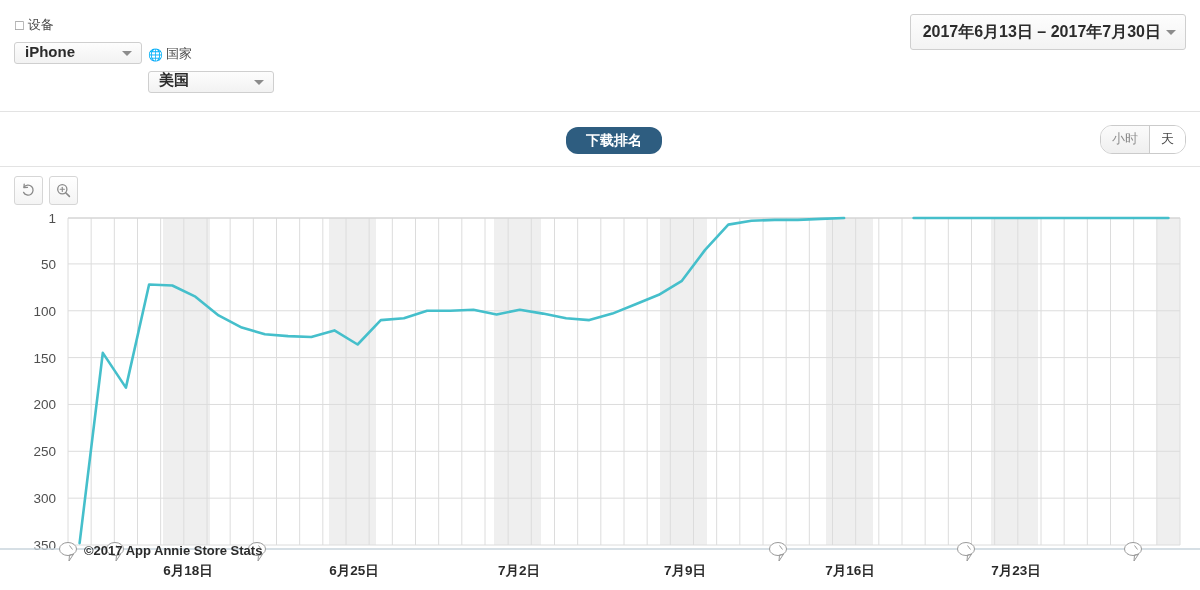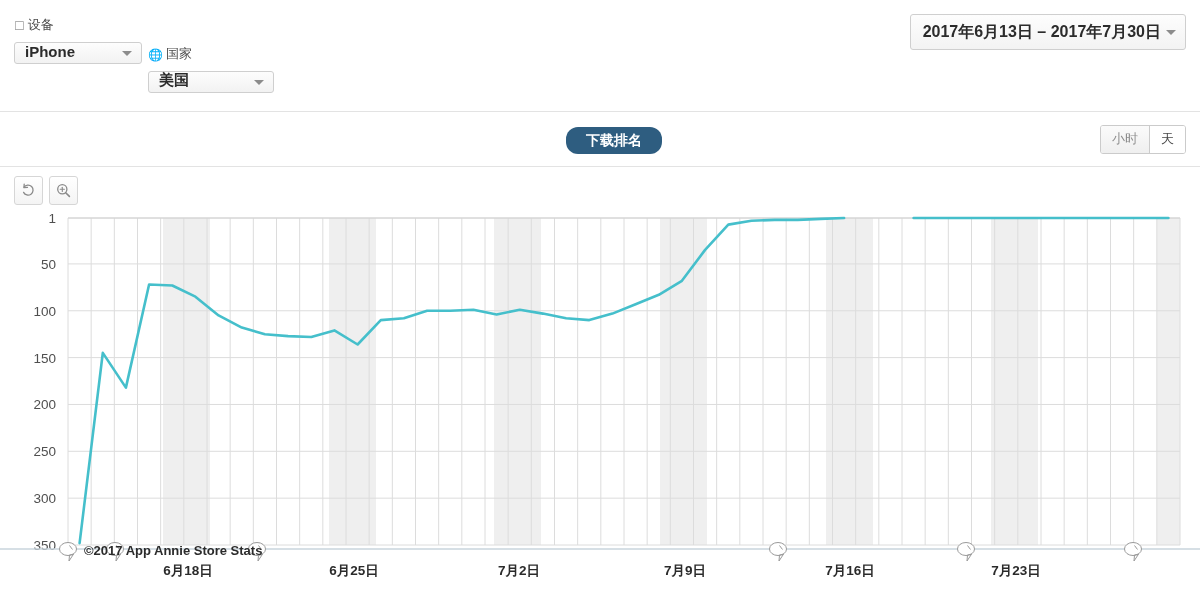--- a/index.html
+++ b/index.html
@@ -105,21 +105,21 @@
     border-radius: 12px;
     padding: 6px 20px 7px;
     line-height: 14px;
     cursor: pointer;
     white-space: nowrap;
   }
   #granularity-toggle {
     position: absolute;
     right: 14px; top: 125px;
     display: flex;
-    border-radius: 3px;
+    border-radius: 12px;
     overflow: hidden;
     border: 1px solid #cbcbcb;
     background: #fff;
   }
   #granularity-toggle .gbtn {
     font-size: 13px;
     padding: 6px 11px 7px;
     line-height: 14px;
     cursor: pointer;
     color: #8d8d8d;

